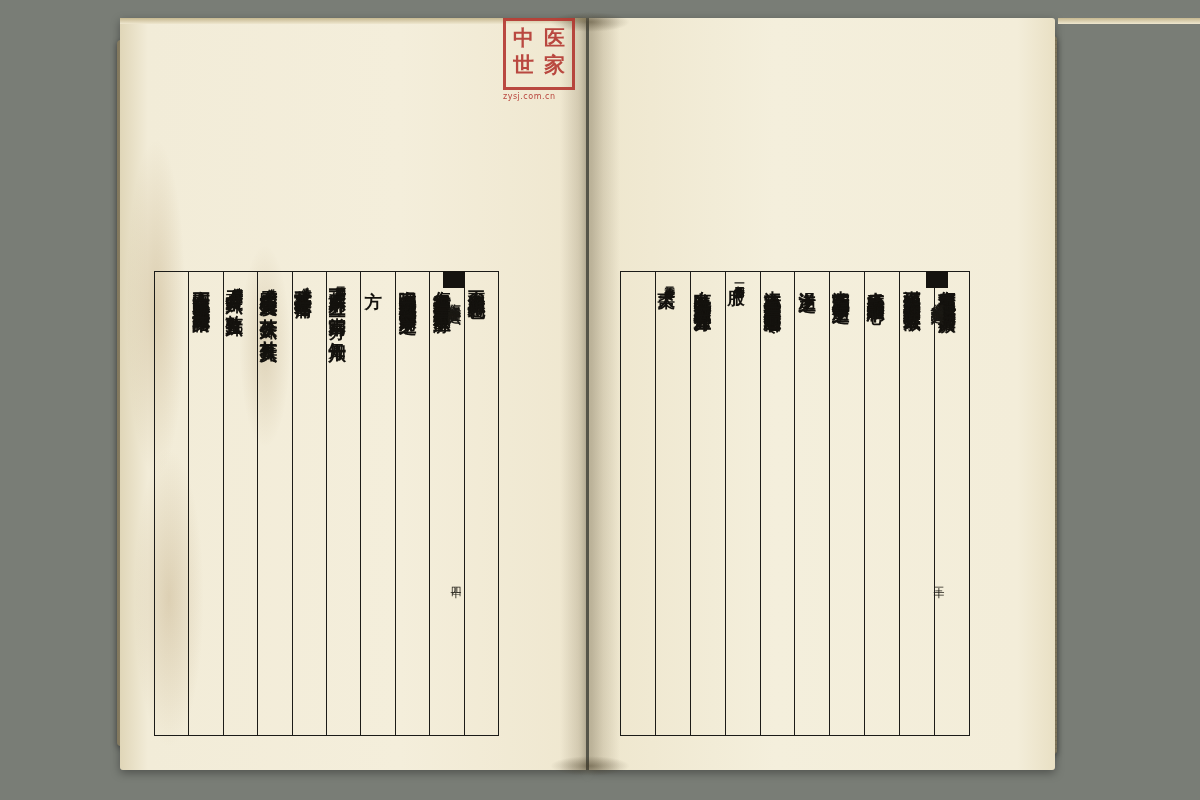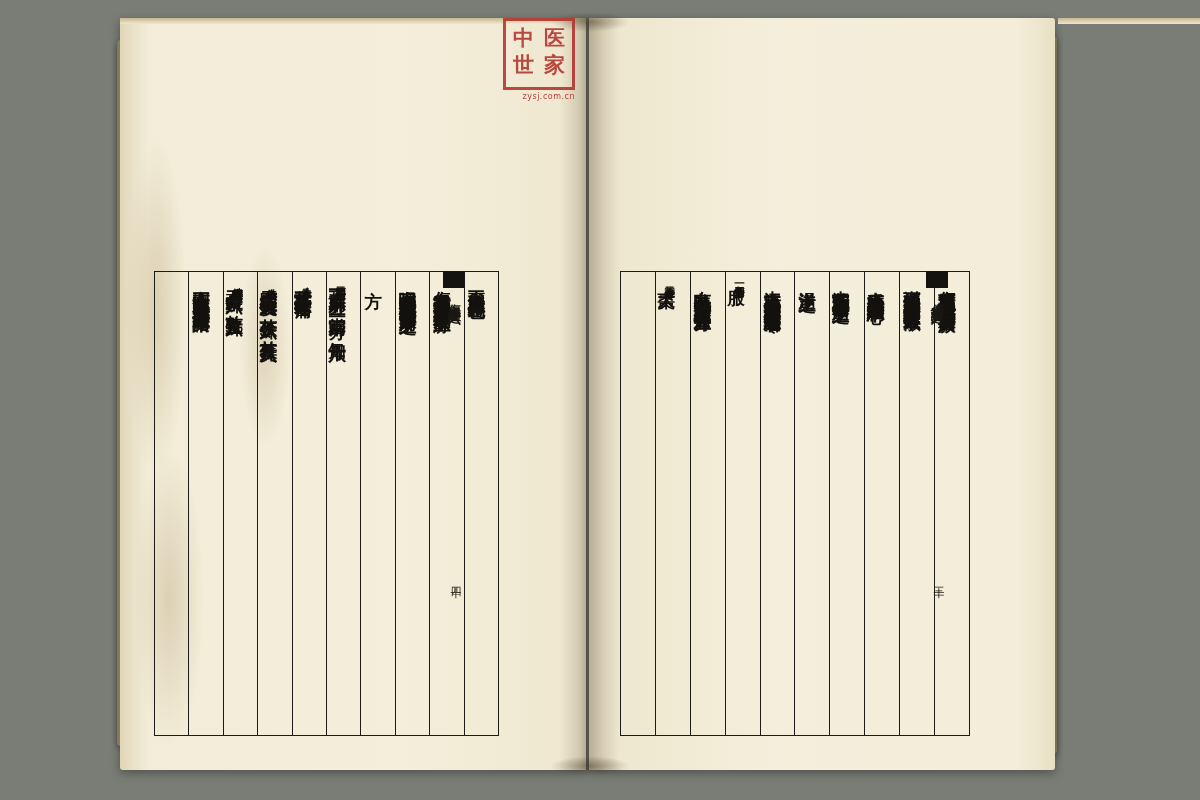--- a/index.html
+++ b/index.html
@@ -223,21 +223,21 @@
   }
   .seal .g1 { left: 7px;  top: 6px; }
   .seal .g2 { left: 38px; top: 6px; }
   .seal .g3 { left: 7px;  top: 33px; }
   .seal .g4 { left: 38px; top: 33px; }
   .seal-url {
     position: absolute;
     left: 503px;
     top: 92px;
     width: 72px;
-    text-align: right;
+    text-align: left;
     font-size: 8px;
     color: #b2322c;
     letter-spacing: .5px;
     font-family: "DejaVu Sans", sans-serif;
     opacity: .9;
   }
 
   
   .spine-top, .spine-bot {
     position: absolute;

